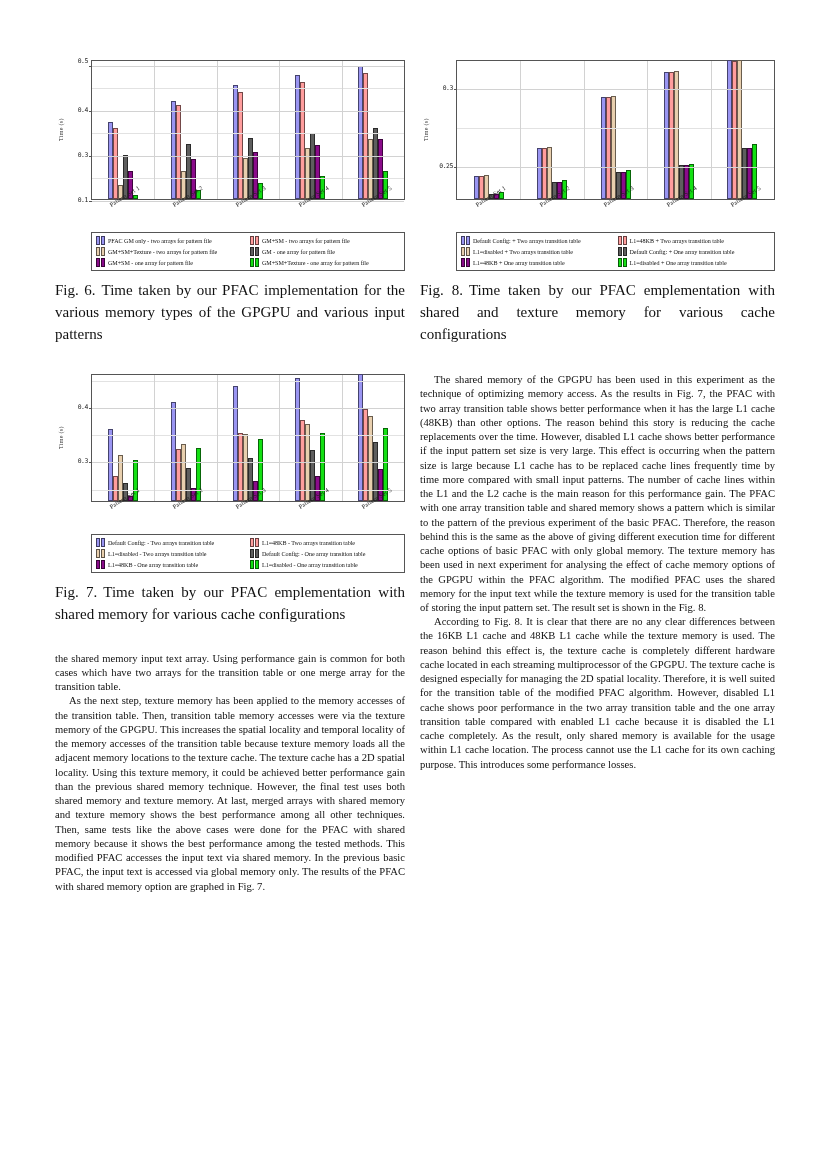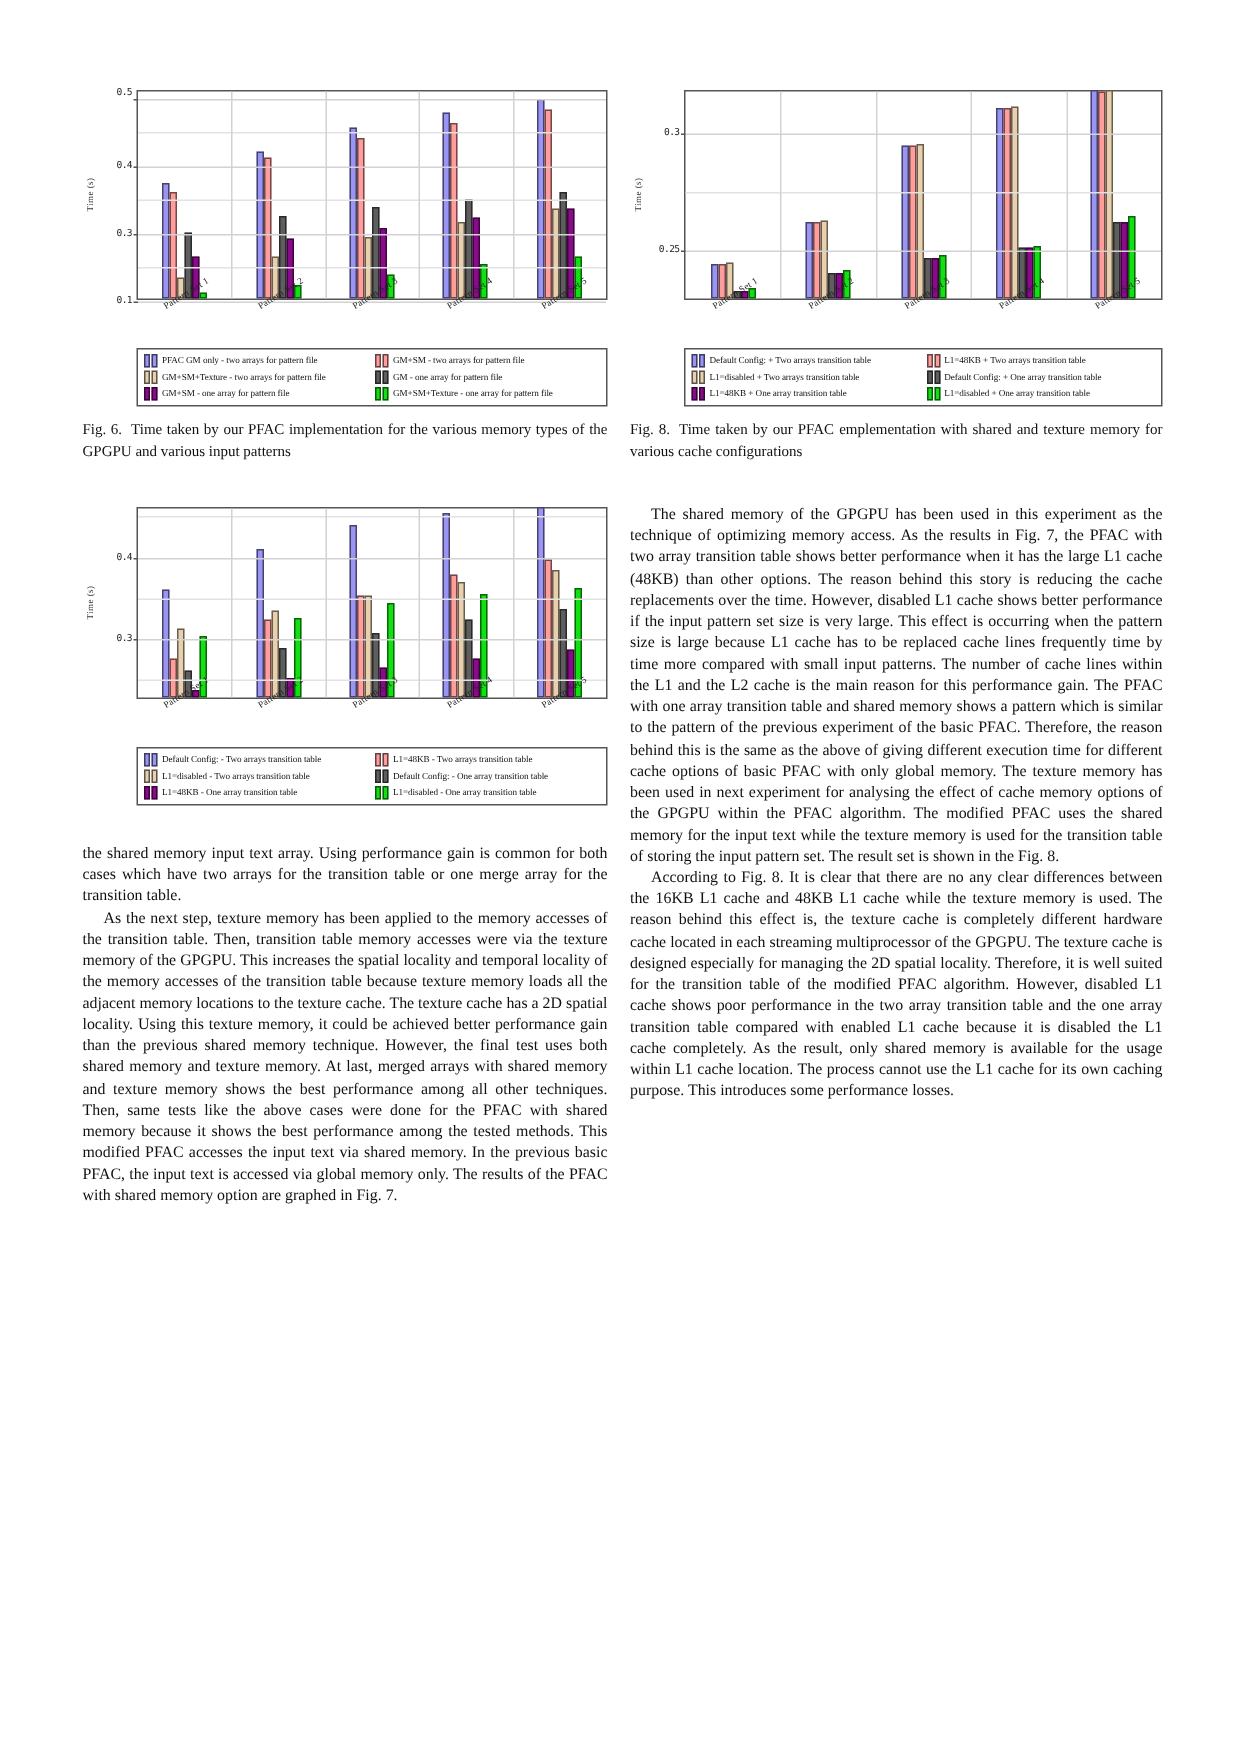--- a/index.html
+++ b/index.html
@@ -20,21 +20,21 @@
     left:55px; top:60px; width:350px;
   }
   .col-right{
     position:absolute;
     left:420px; top:60px; width:355px;
   }
 
   
   .figure{ margin:0 0 0 0; }
   .fig-caption{
-    font-size:10px;
+    font-size:15px;
     line-height:1.45;
     text-align:justify;
     margin-top:9px;
     color:#111;
   }
   .fig-caption .lbl{ margin-right:6px; }
 
   .chart-wrap{ position:relative; }
 
   .plot-row{
@@ -415,20 +415,23 @@
             </div>
             <div class="leg-item">
               <span class="swatch">
                 <span class="sw" style="background: rgb(19, 224, 19);"></span>
                 <span class="sw" style="background: rgb(19, 224, 19);"></span>
               </span>
               <span>L1=disabled - One array transition table</span>
             </div>
           </div>
       </div>
+      <div class="fig-caption">
+        <span class="lbl">Fig. 7.</span><span>Time taken by our PFAC emplementation with shared memory for various cache configurations</span>
+      </div>
     </div>
 
     <div style="height:26px"></div>
 
     <p class="body noind">the shared memory input text array. Using performance gain is common for both cases which have two arrays for the transition table or one merge array for the transition table.</p>
     <p class="body">As the next step, texture memory has been applied to the memory accesses of the transition table. Then, transition table memory accesses were via the texture memory of the GPGPU. This increases the spatial locality and temporal locality of the memory accesses of the transition table because texture memory loads all the adjacent memory locations to the texture cache. The texture cache has a 2D spatial locality. Using this texture memory, it could be achieved better performance gain than the previous shared memory technique. However, the final test uses both shared memory and texture memory. At last, merged arrays with shared memory and texture memory shows the best performance among all other techniques. Then, same tests like the above cases were done for the PFAC with shared memory because it shows the best performance among the tested methods. This modified PFAC accesses the input text via shared memory. In the previous basic PFAC, the input text is accessed via global memory only. The results of the PFAC with shared memory option are graphed in Fig. 7.</p>
   </div>
 
   <div class="col-right">
 

